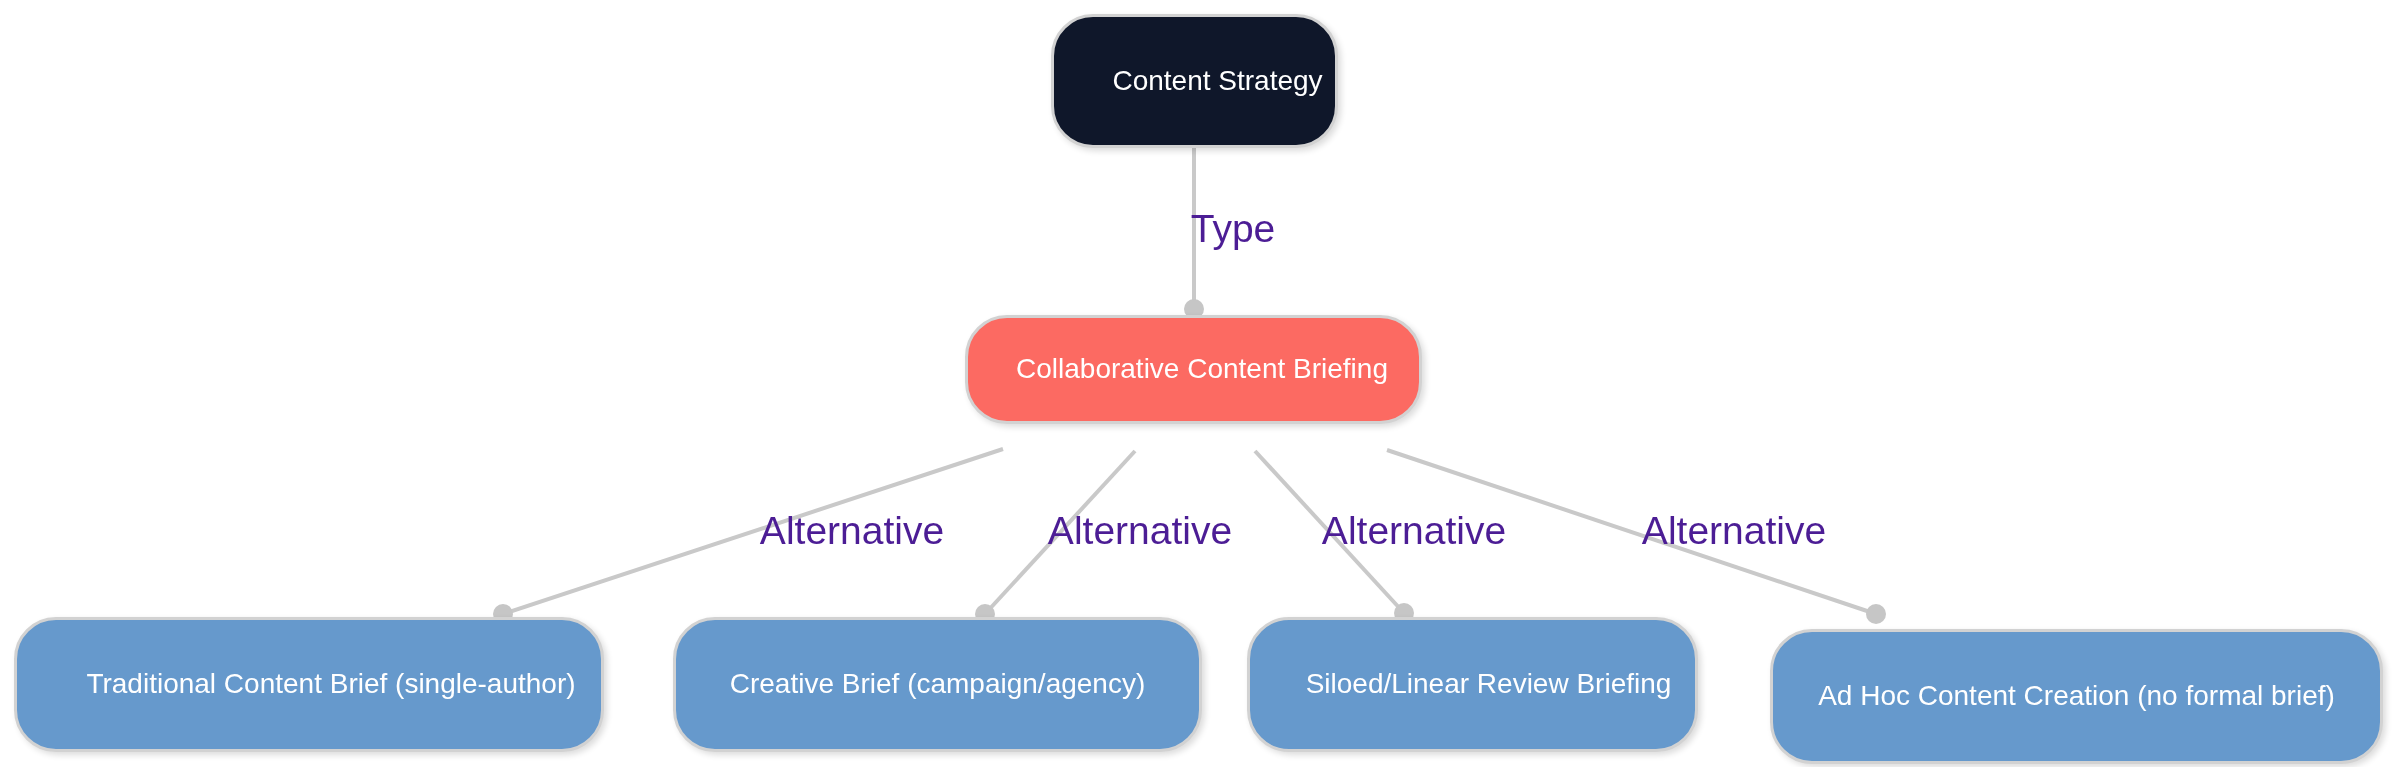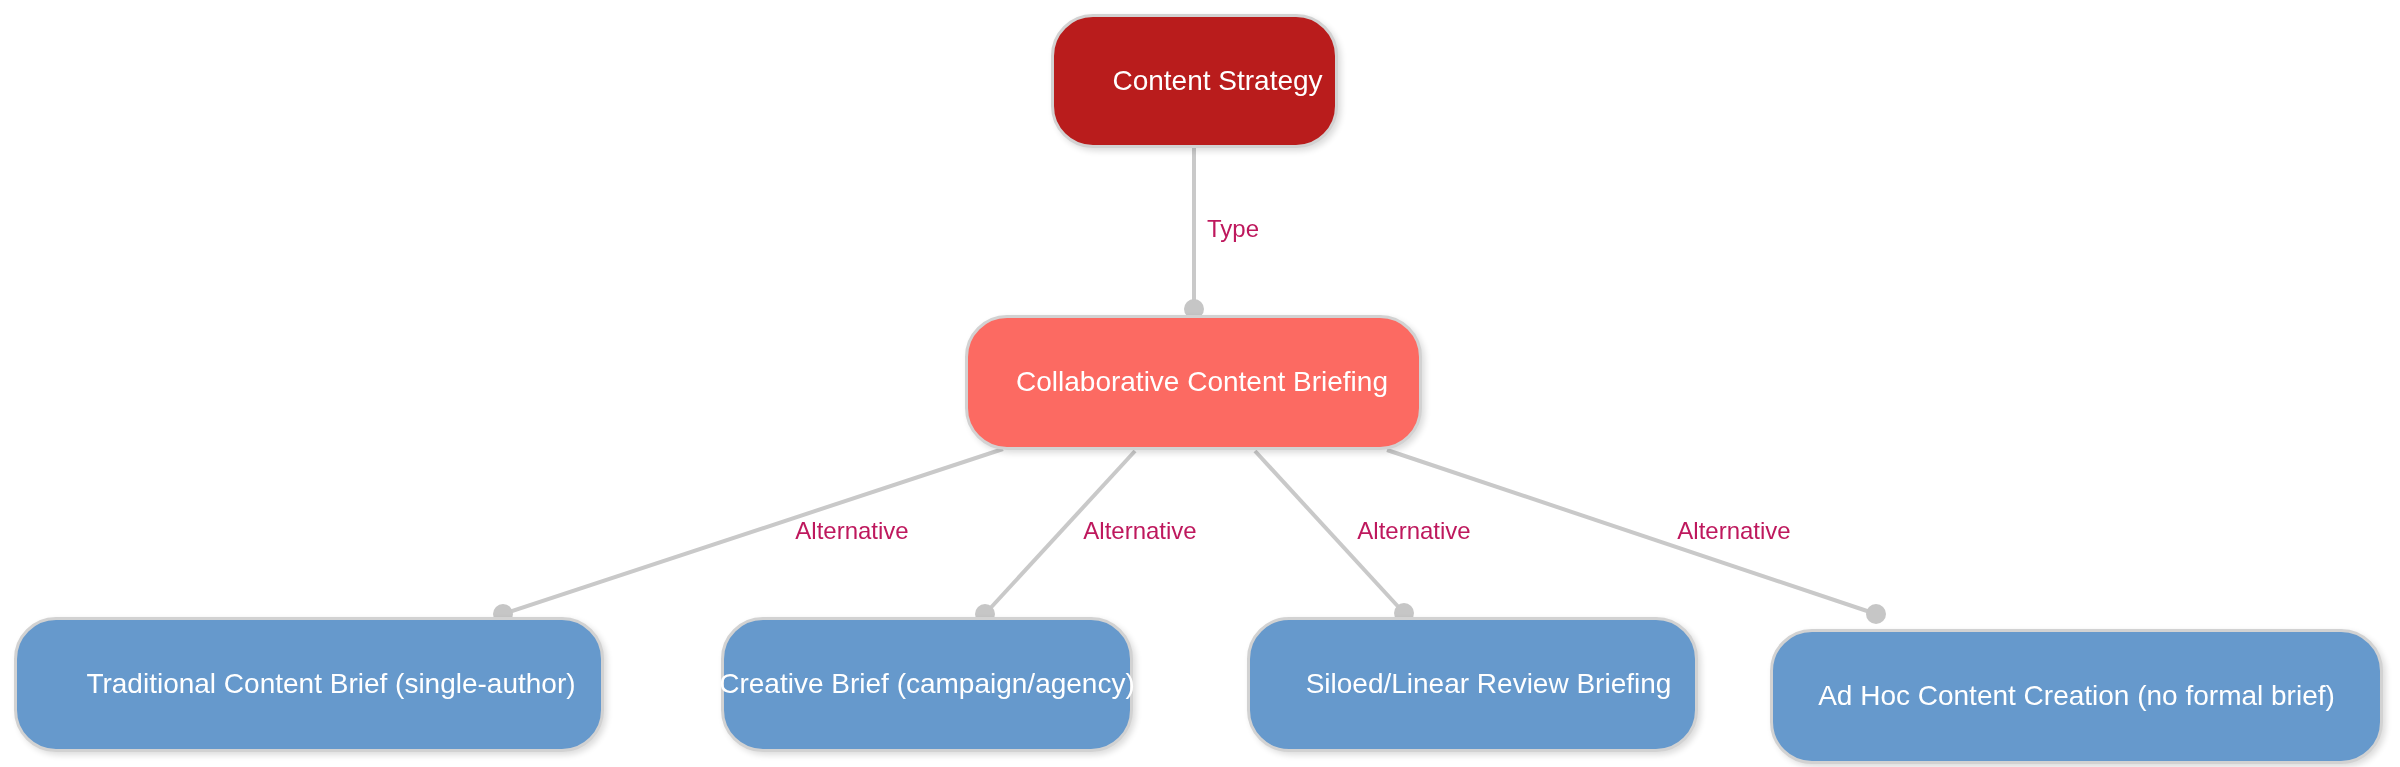--- a/index.html
+++ b/index.html
@@ -28,30 +28,30 @@
     justify-content: center;
     text-align: center;
     color: #ffffff;
     font-size: 28px;
     line-height: 1.15;
     box-shadow: 3px 3px 6px rgba(0,0,0,0.14);
     cursor: pointer;
     white-space: nowrap;
   }
   .node-root { left: 1051px; top: 14px;  width: 287px; height: 134px; }
-  .node-hub  { left: 965px;  top: 315px; width: 457px; height: 135px; padding-left: 17px; }
+  .node-hub  { left: 965px;  top: 315px; width: 457px; height: 109px; padding-left: 17px; }
   .node-alt1 { left: 14px;   top: 617px; width: 590px; height: 135px; }
-  .node-alt2 { left: 673px;  top: 617px; width: 412px; height: 135px; margin-left: 48px; }
+  .node-alt2 { left: 673px;  top: 617px; width: 529px; height: 135px; }
   .node-alt3 { left: 1247px; top: 617px; width: 451px; height: 135px; padding-left: 32px; }
   .node-alt4 { left: 1770px; top: 617px; width: 613px; height: 135px; }
   .edge-label {
     position: absolute;
     transform: translate(-50%, -50%);
-    font-size: 24px;
-    color: #be185d;
+    font-size: 39px;
+    color: #4c1d95;
     white-space: nowrap;
   }
   .lbl-type { left: 1233px; top: 229px; }
   .lbl-a1   { left: 852px;  top: 531px; }
   .lbl-a2   { left: 1140px; top: 531px; }
   .lbl-a3   { left: 1414px; top: 531px; }
   .lbl-a4   { left: 1734px; top: 531px; }
 </style>
 </head>
 <body>
@@ -72,21 +72,21 @@
     <line class="edge-line" x1="1387" y1="450" x2="1876" y2="614"></line>
     <circle class="edge-dot" cx="1876" cy="614" r="10"></circle>
   </svg>
 
   <div class="edge-label lbl-type">Type</div>
   <div class="edge-label lbl-a1">Alternative</div>
   <div class="edge-label lbl-a2">Alternative</div>
   <div class="edge-label lbl-a3">Alternative</div>
   <div class="edge-label lbl-a4">Alternative</div>
 
-  <div class="node node-root" style="background: #b91c1c; padding-left: 46px;">Content Strategy</div>
+  <div class="node node-root" style="background: #0f172a; padding-left: 46px;">Content Strategy</div>
 
   <div class="node node-hub" style="background: rgb(252, 106, 98);">Collaborative Content Briefing</div>
 
   <div class="node node-alt1" style="background: rgb(102, 153, 204); padding-left: 44px;">Traditional Content Brief (single-author)</div>
 
   <div class="node node-alt2" style="background: rgb(102, 153, 204);">Creative Brief (campaign/agency)</div>
 
   <div class="node node-alt3" style="background: rgb(102, 153, 204);">Siloed/Linear Review Briefing</div>
 
   <div class="node node-alt4" style="background: rgb(102, 153, 204); margin-top: 12px;">Ad Hoc Content Creation (no formal brief)</div>

